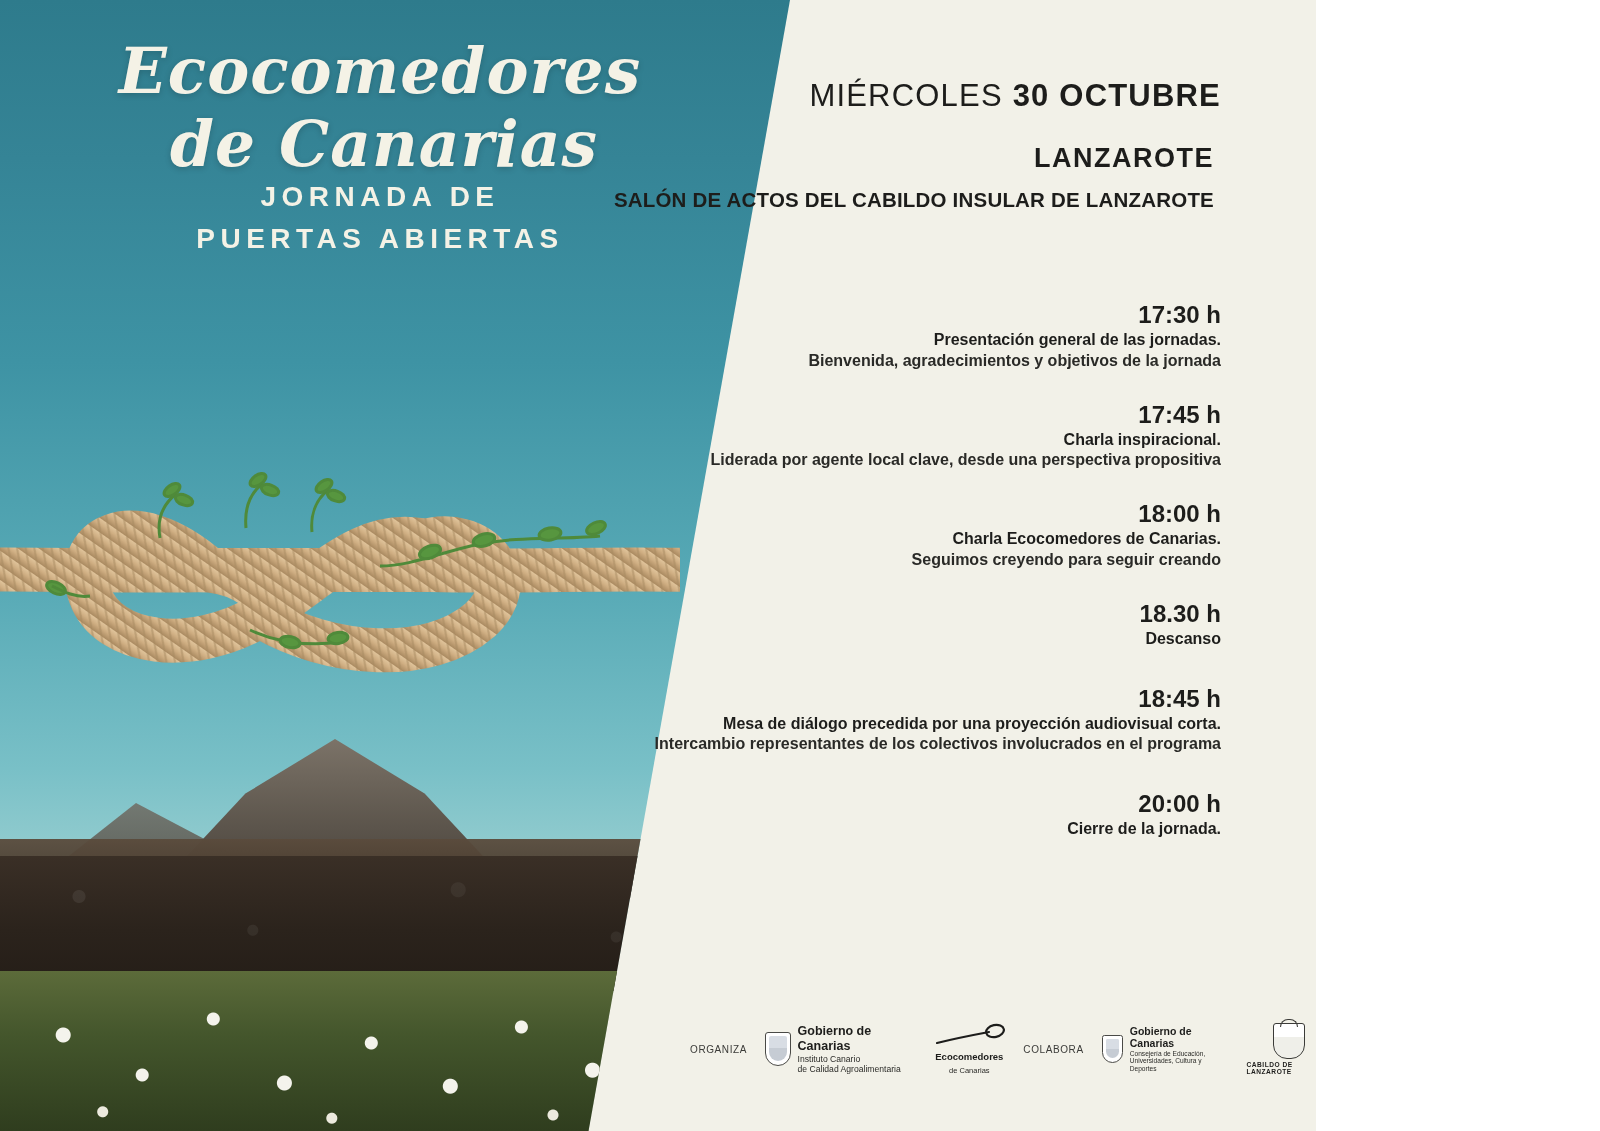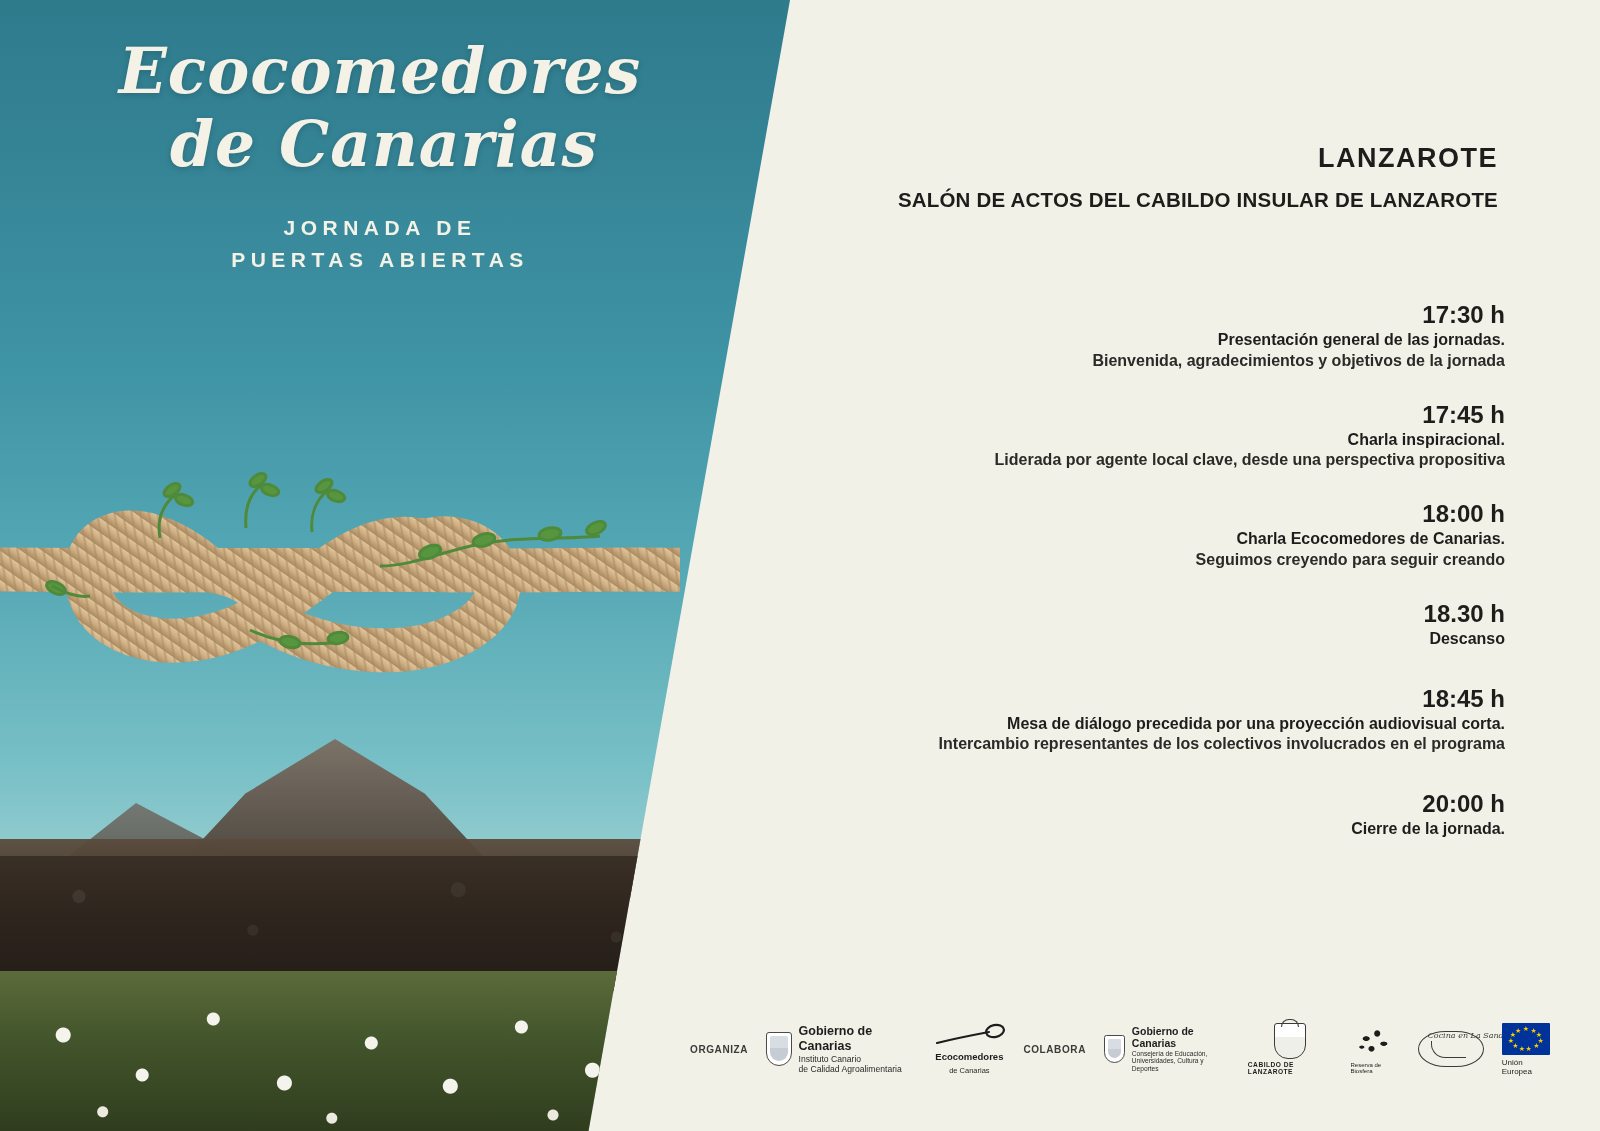--- a/index.html
+++ b/index.html
@@ -5,21 +5,21 @@
   html, body {
     margin: 0;
     padding: 0;
     background: #ffffff;
   }
   body {
     font-family: "Liberation Sans", sans-serif;
   }
   #poster {
     position: relative;
-    width: 1600px;
+    width: 1316px;
     height: 1131px;
     overflow: hidden;
     background: #f2f1e8;
   }
 
   
   .left-panel {
     position: absolute;
     left: 0; top: 0;
     width: 790px;
@@ -132,22 +132,21 @@
     font-family: "DejaVu Serif", serif;
     font-style: italic;
     font-weight: bold;
     letter-spacing: 1px;
     line-height: 1.0;
     text-shadow: 0 2px 6px rgba(0,0,0,.18);
   }
   .brand-line1 { font-size: 63px; }
   .brand-line2 { font-size: 63px; margin-top: 10px; margin-left: 8px; }
   .brand-sub {
-    margin-top: 36px;
-    font-size: 21px;
+    font-size: 28px;
     font-weight: bold;
     letter-spacing: 5.5px;
     line-height: 1.5;
     color: #f4f2e6;
   }
 
   
   .right-panel {
     position: absolute;
     right: 0; top: 0;
@@ -218,21 +217,21 @@
     width: 860px;
     height: 80px;
     display: flex;
     align-items: center;
     gap: 18px;
   }
   .flabel {
     font-size: 10px;
     letter-spacing: .6px;
     color: #3b3b38;
-    font-weight: bold;
+    font-weight: normal;
     text-align: right;
   }
   .logo-gobcan {
     display: flex;
     align-items: center;
     gap: 7px;
   }
   .shield {
     width: 26px;
     height: 32px;
@@ -400,20 +399,23 @@
       <div class="brand-line2">de Canarias</div>
       <div class="brand-sub">
         <div>JORNADA DE</div>
         <div>PUERTAS ABIERTAS</div>
       </div>
     </div>
   </div>
 
   <div class="right-panel">
 
+    <div class="date-line">
+      <span class="weekday">MIÉRCOLES </span><span class="daymonth">30 OCTUBRE</span>
+    </div>
 
     <div class="place">
       <div class="place-name">LANZAROTE</div>
       <div class="place-venue">SALÓN DE ACTOS DEL CABILDO INSULAR DE LANZAROTE</div>
     </div>
 
     <div class="agenda">
       <div class="agenda-item">
         <div class="ag-time">17:30 h</div>
         <div class="ag-title">Presentación general de las jornadas.</div>

